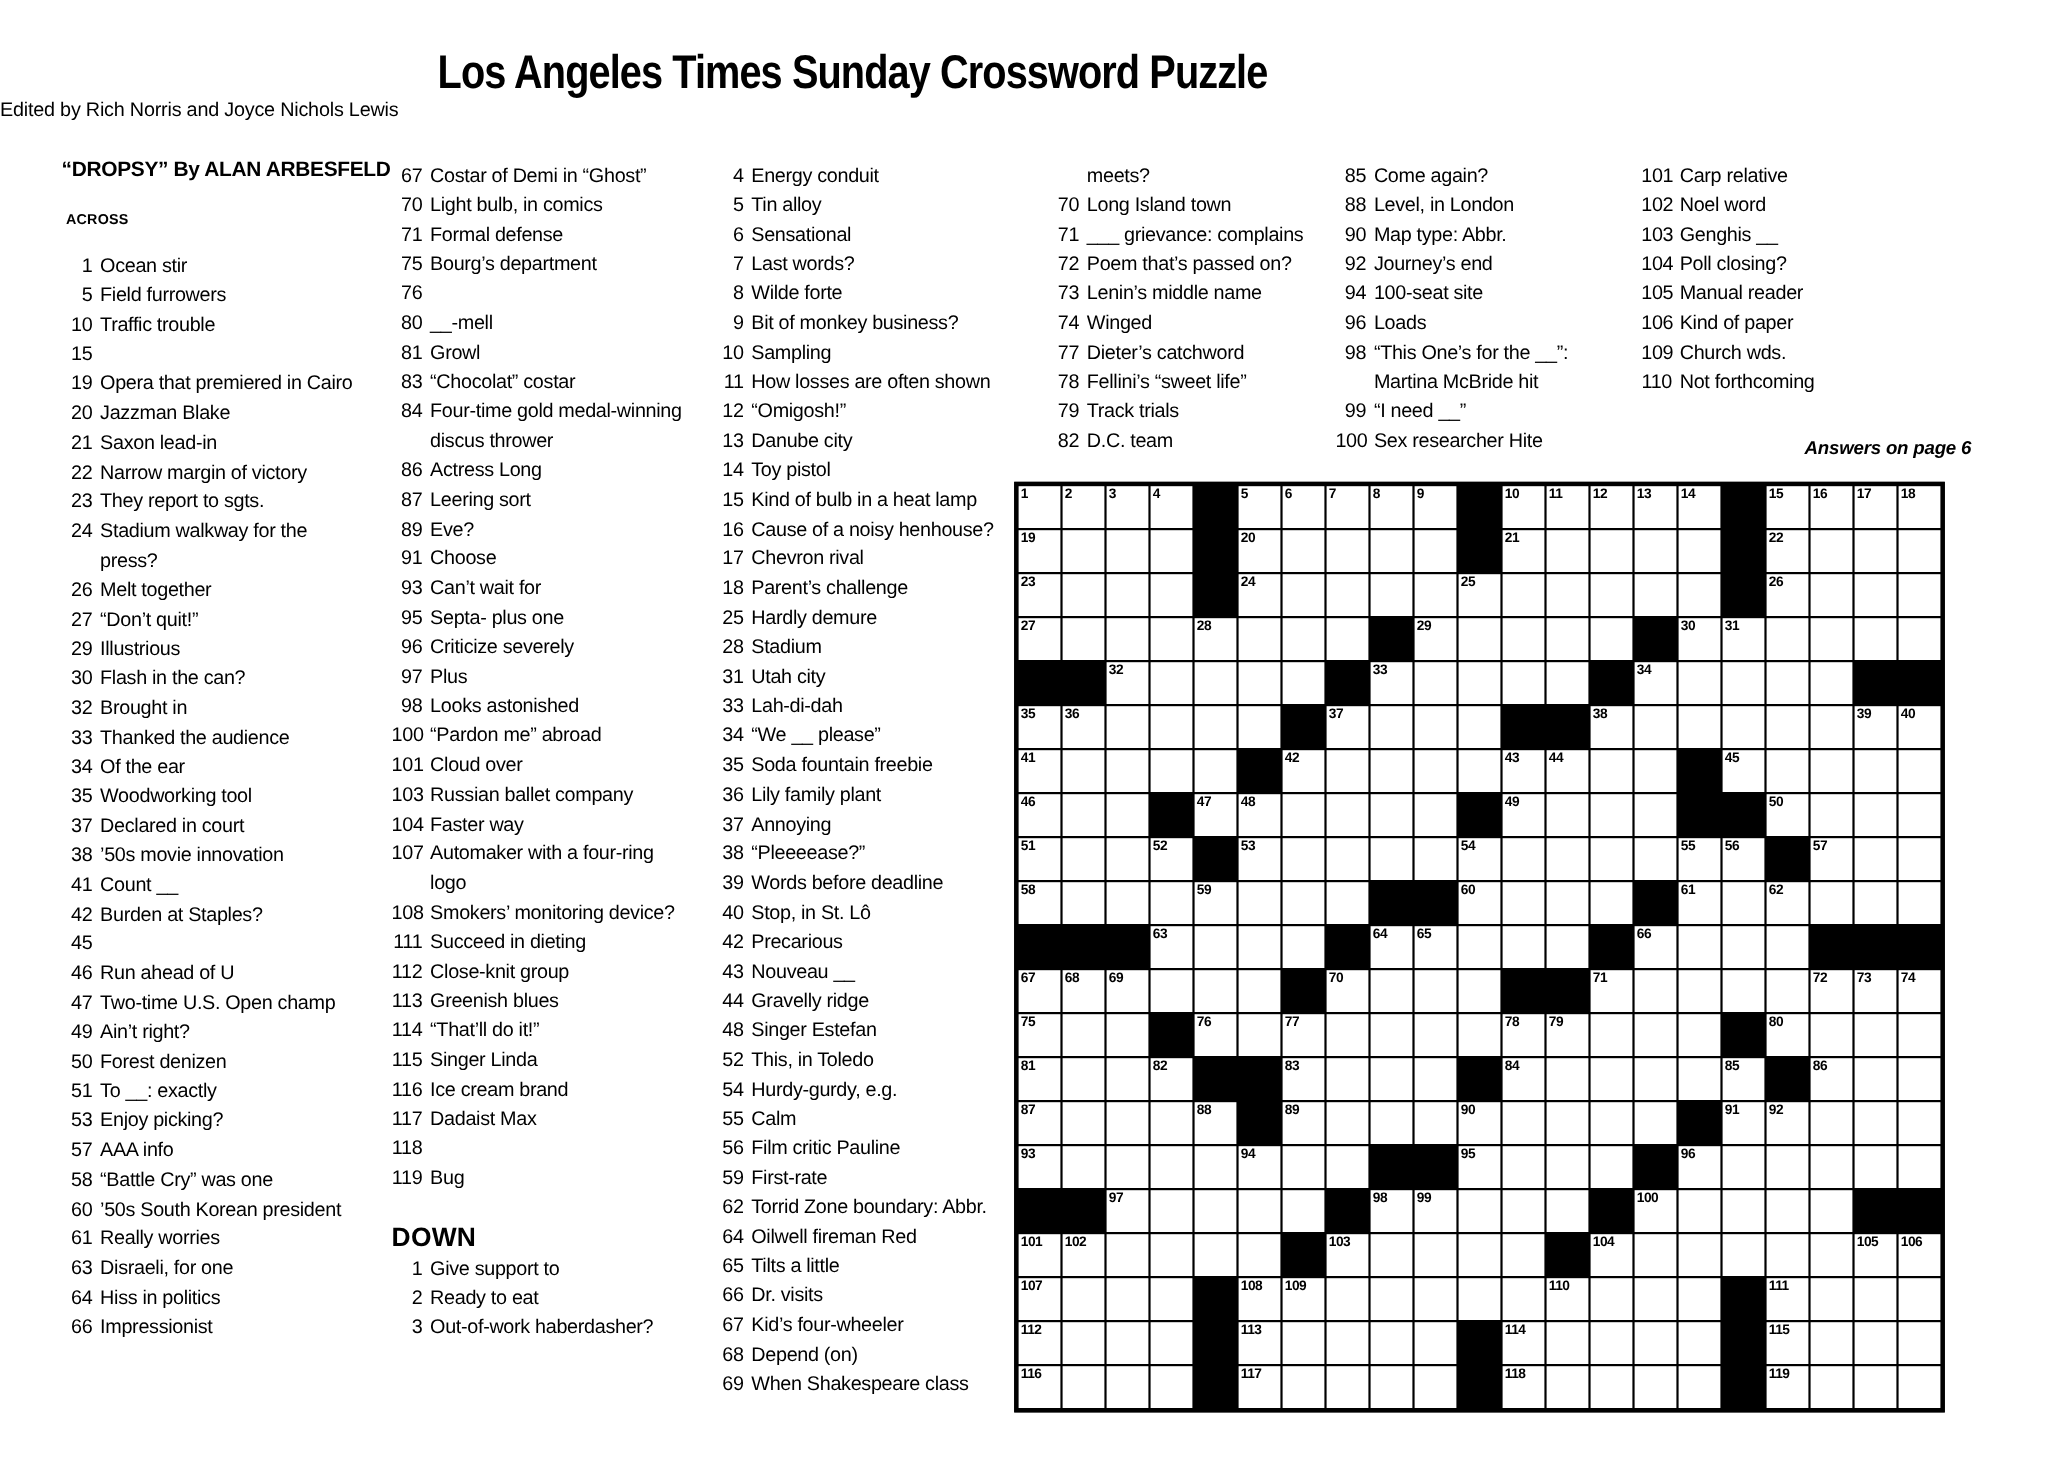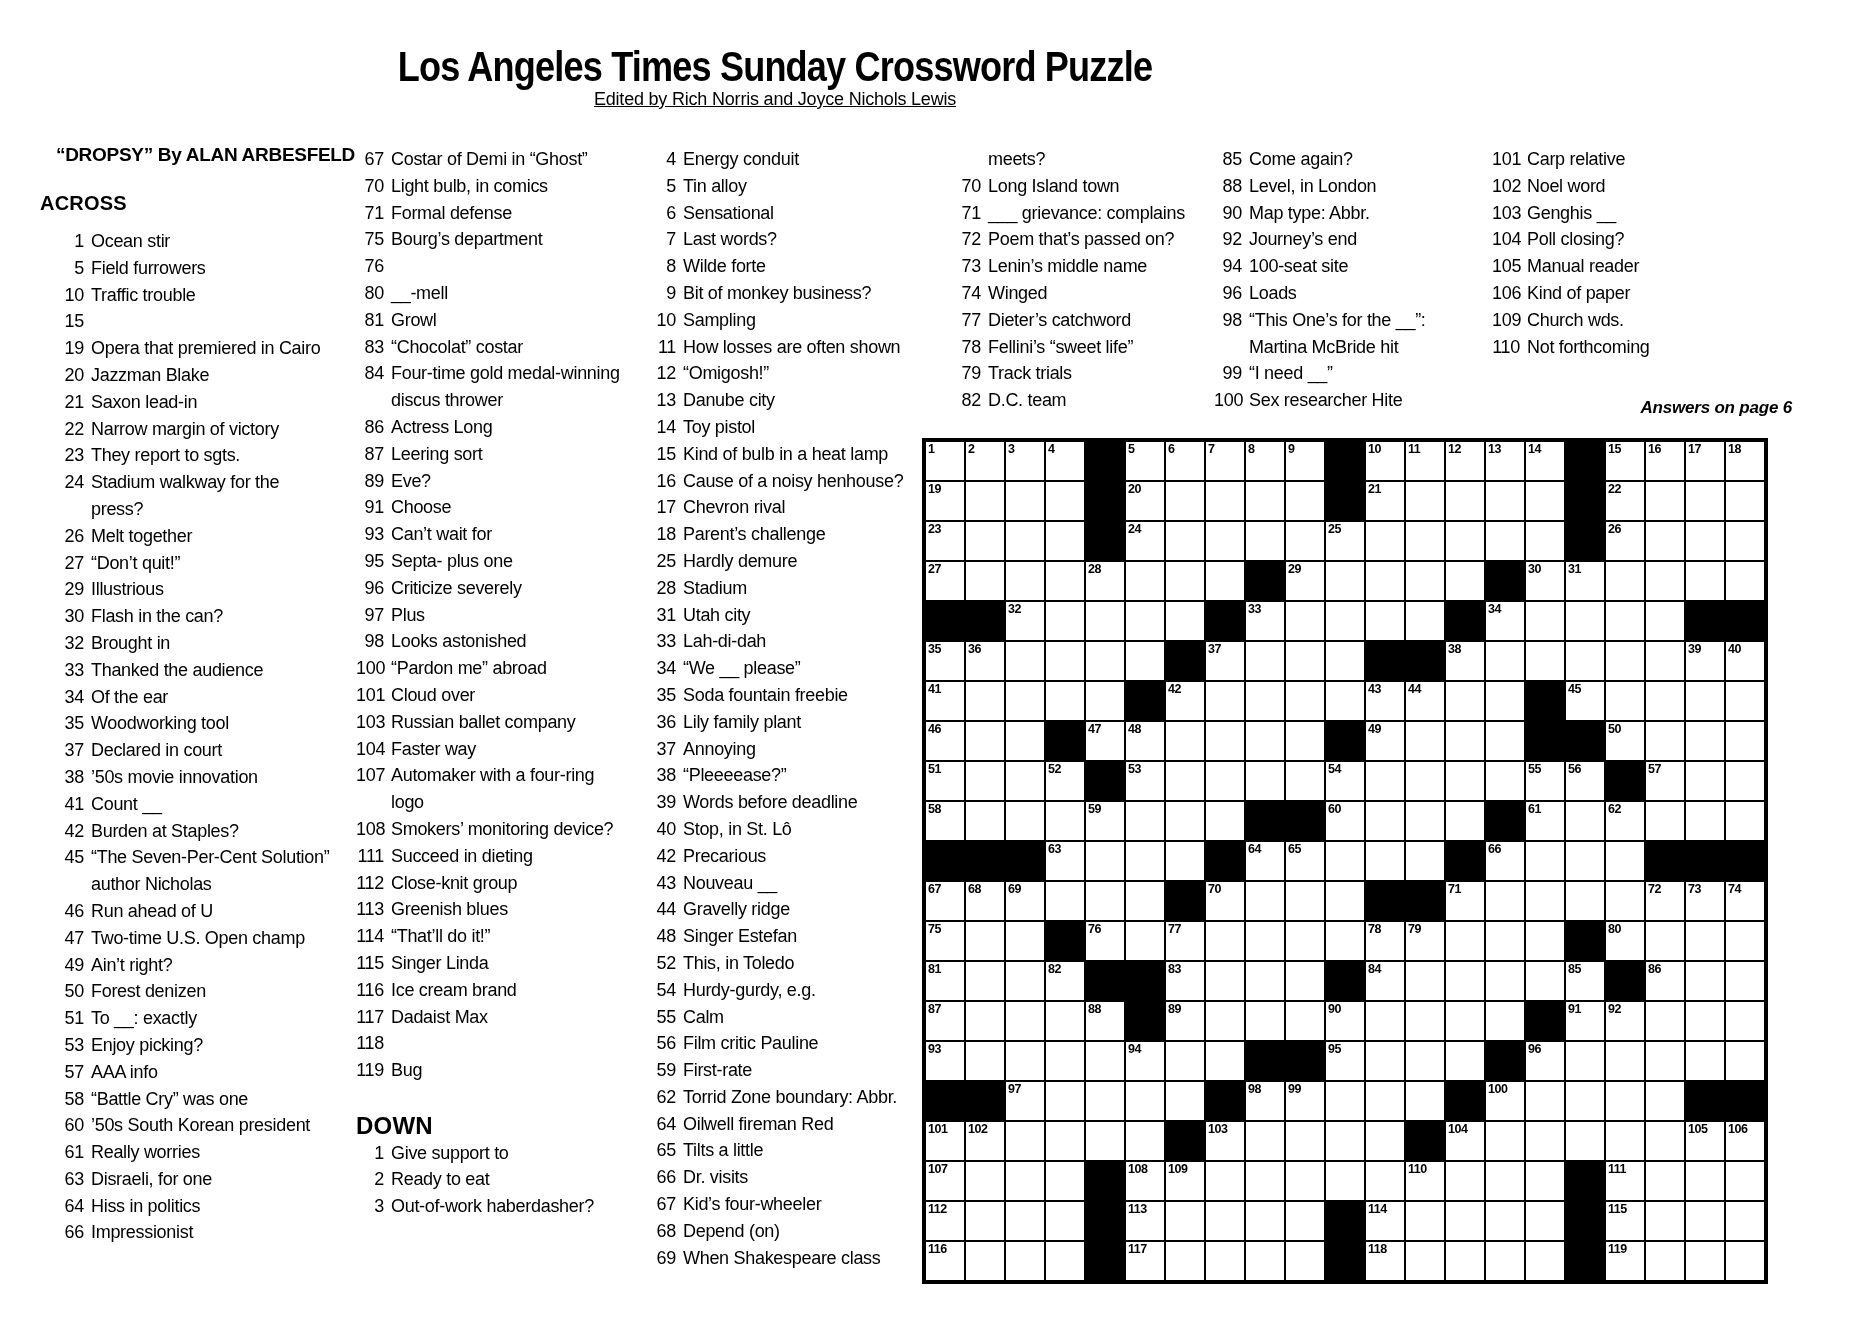--- a/index.html
+++ b/index.html
@@ -6,25 +6,25 @@
   body{
     width:1864px;height:1342px;background:#fff;color:#000;
     font-family:"Liberation Sans", sans-serif;position:relative;overflow:hidden;
   }
   .title{
     margin:0;position:absolute;left:0;top:42px;width:1550px;text-align:center;
     font-size:43px;font-weight:700;letter-spacing:-1px;
     transform:scaleX(.84);transform-origin:50% 50%;white-space:nowrap;
   }
   .subtitle{
-    position:absolute;left:0;top:89px;width:1550px;text-align:center;
-    font-size:18px;letter-spacing:-0.2px;text-decoration:underline;
+    position:absolute;left:0;top:89px;width:1550px;
+    font-size:18px;letter-spacing:-0.2px;
   }
   .byline{position:absolute;left:56px;top:144px;font-size:19px;font-weight:700;letter-spacing:-0.3px;white-space:nowrap;}
-  .section-label{position:absolute;left:40px;top:192px;font-size:20px;font-weight:700;letter-spacing:0.2px;}
+  .section-label{position:absolute;left:60px;top:192px;font-size:13px;font-weight:700;letter-spacing:0.2px;}
   .col{position:absolute;width:295px;}
   .clue{display:flex;font-size:18px;line-height:26.8px;letter-spacing:-0.3px;}
   .clue .n{flex:0 0 28px;width:28px;text-align:right;padding-right:7px;}
   .clue .t{white-space:pre;}
   .clue-head{font-size:24px;font-weight:700;line-height:26.8px;margin-top:29px;letter-spacing:0.2px;}
   .answers-note{
     position:absolute;right:72px;top:398px;font-size:17px;font-weight:700;font-style:italic;
     letter-spacing:-0.2px;
   }
   .grid{
@@ -132,22 +132,20 @@
         <div class="clue">
           <span class="n">41</span>
           <span class="t">Count __</span>
         </div>
         <div class="clue">
           <span class="n">42</span>
           <span class="t">Burden at Staples?</span>
         </div>
         <div class="clue">
           <span class="n">45</span>
-          <span class="t">“The Seven-Per-Cent Solution”
-author Nicholas</span>
         </div>
         <div class="clue">
           <span class="n">46</span>
           <span class="t">Run ahead of U</span>
         </div>
         <div class="clue">
           <span class="n">47</span>
           <span class="t">Two-time U.S. Open champ</span>
         </div>
         <div class="clue">

